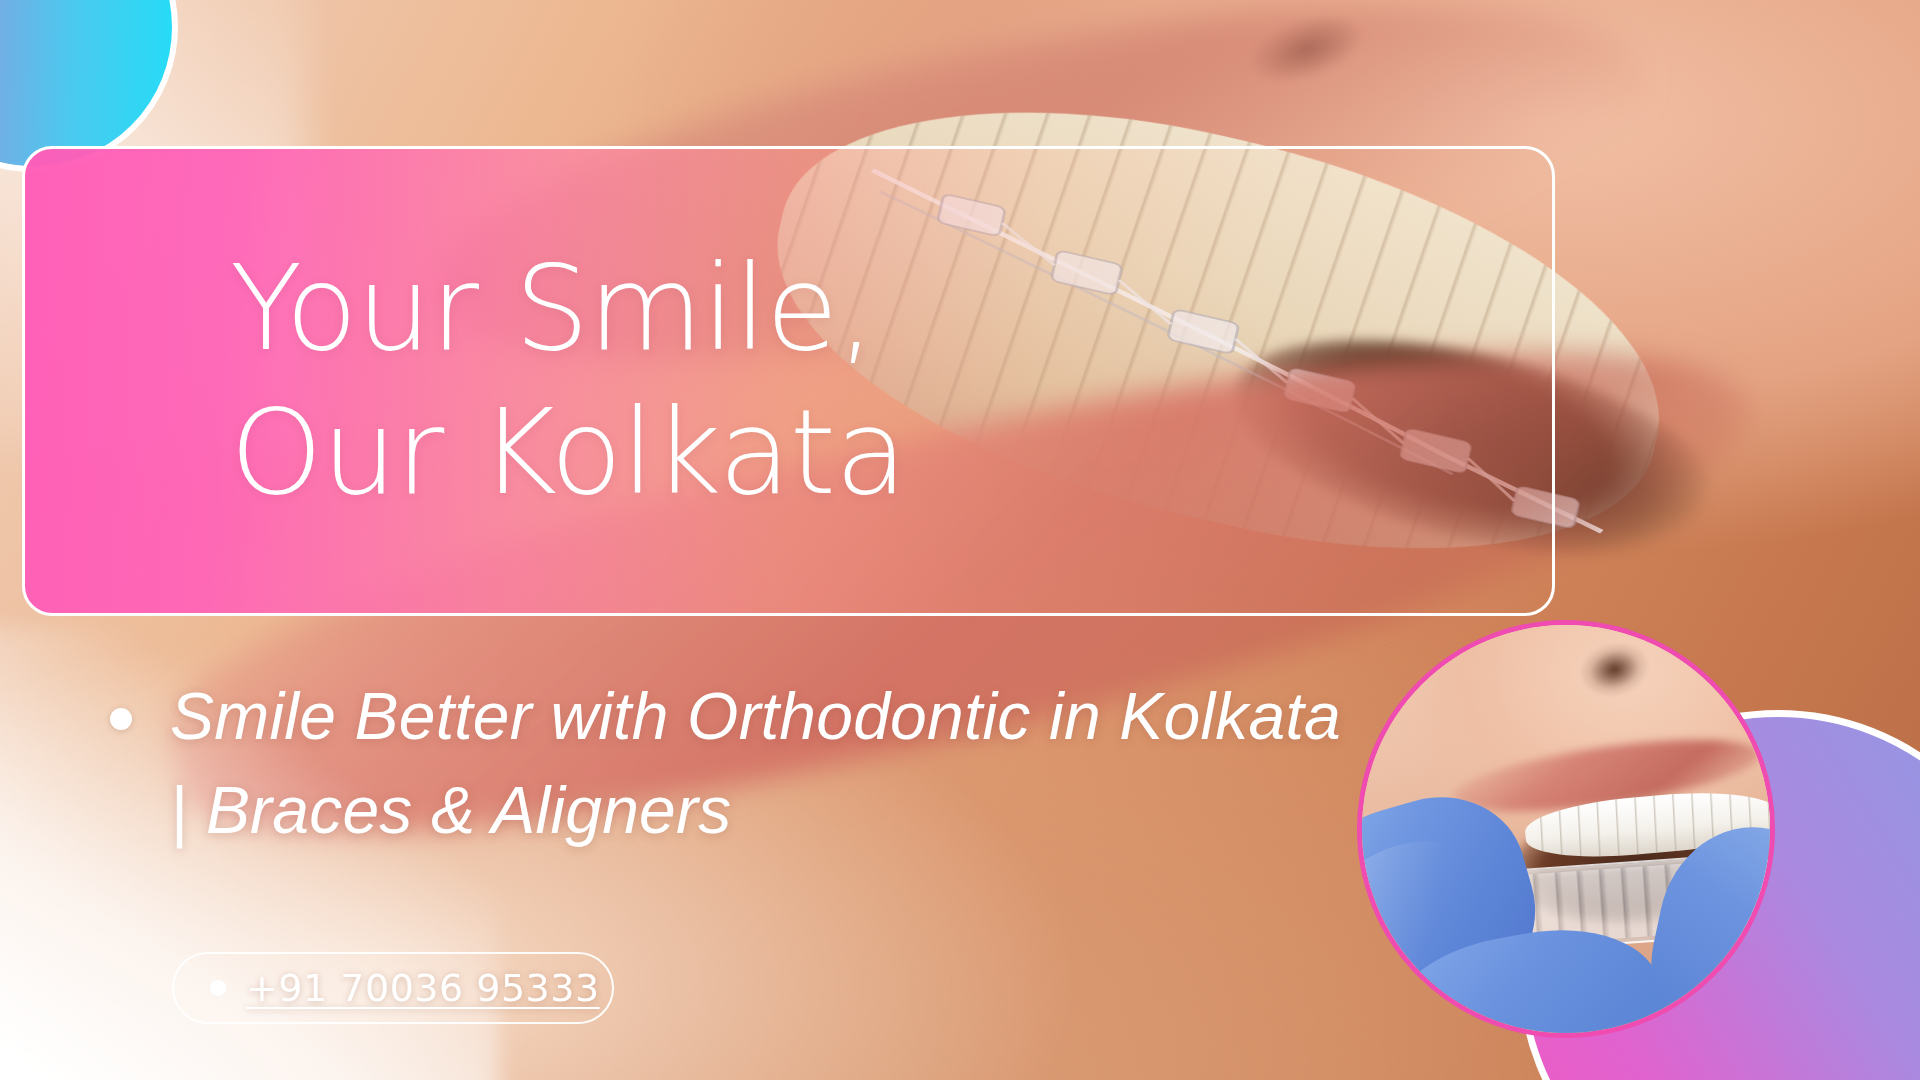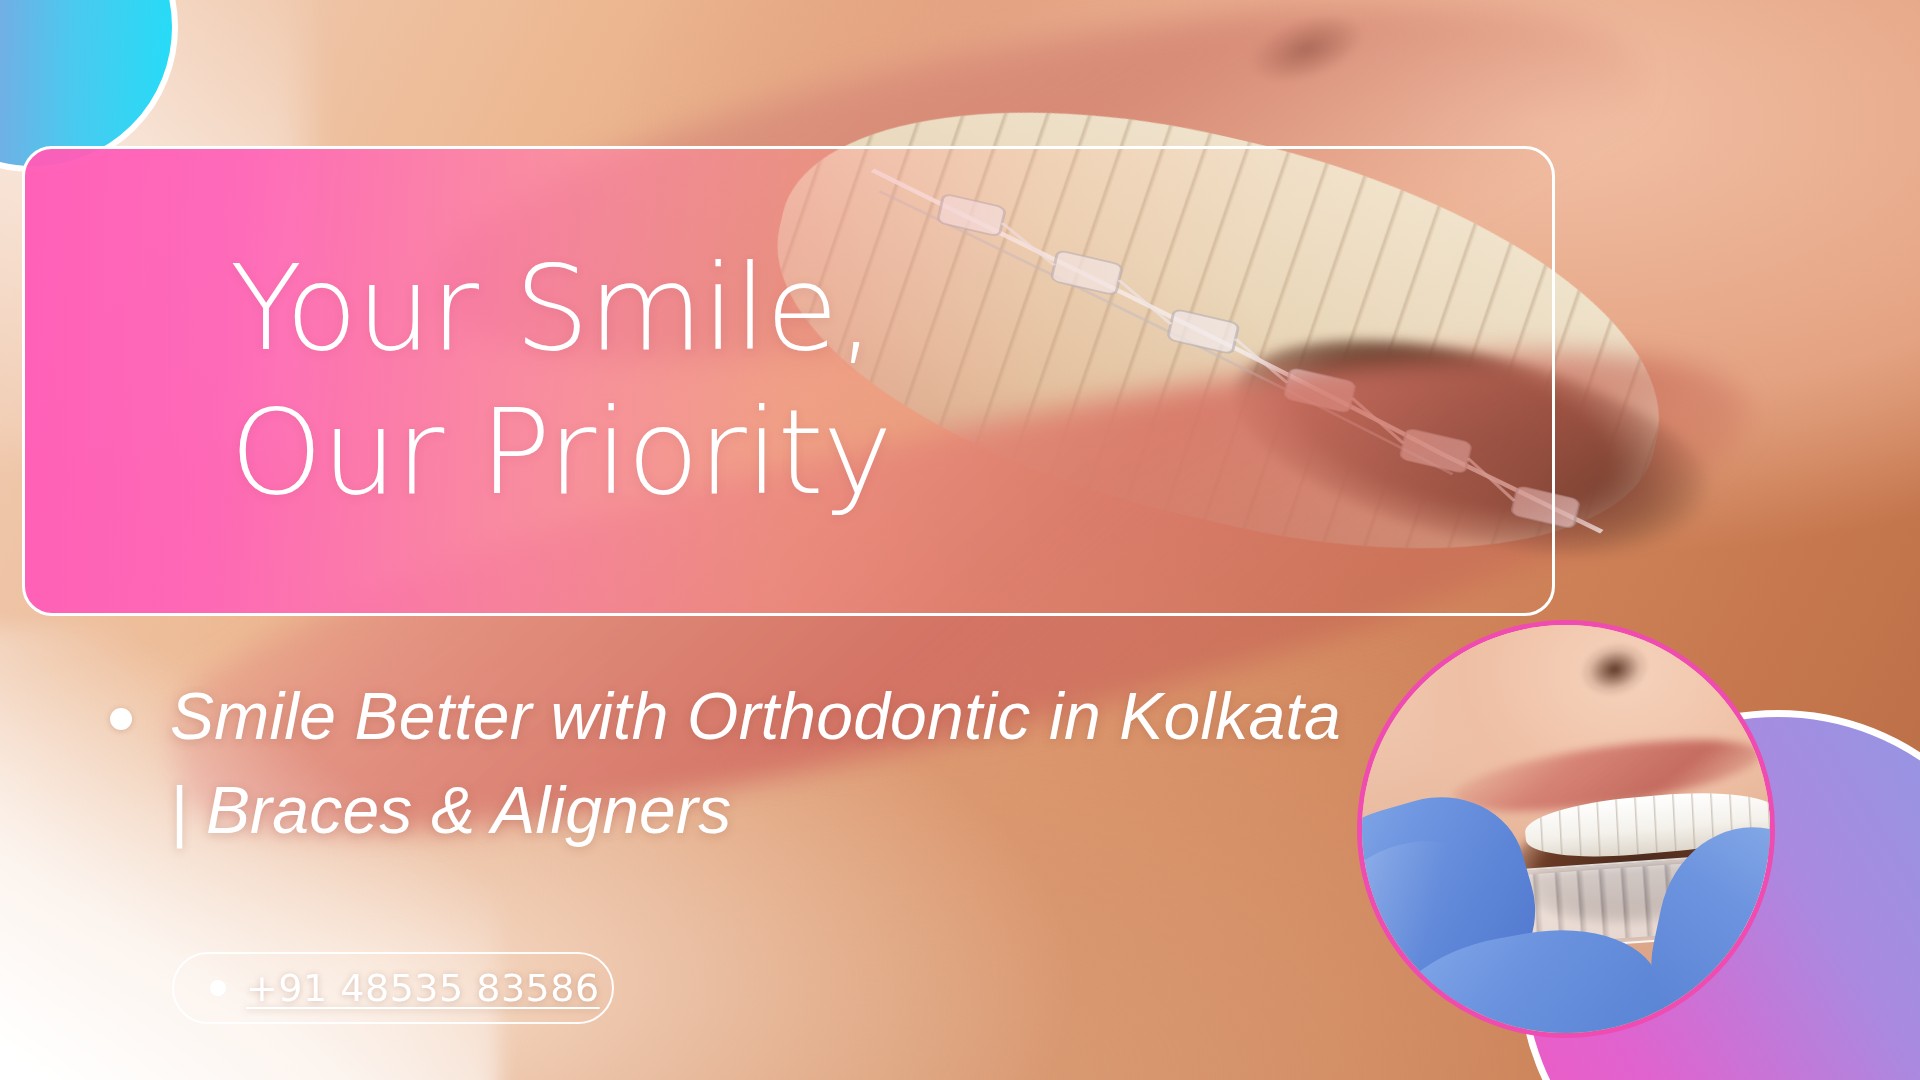--- a/index.html
+++ b/index.html
@@ -334,31 +334,31 @@
     <div class="bg-lowlip"></div>
     <div class="bg-whitestripe"></div>
     <div class="bg-whitecorner"></div>
   </div>
 
   <div class="decor-br"></div>
   <div class="decor-tl"></div>
 
   <div class="headline-card">
     <div class="headline-line">Your Smile,</div>
-    <div class="headline-line">Our Priority</div>
+    <div class="headline-line">Our Kolkata</div>
   </div>
 
   <div class="subtitle-block">
     <span class="subtitle-bullet"></span>
     <span class="subtitle-text">Smile Better with Orthodontic in Kolkata | Braces &amp; Aligners</span>
   </div>
 
   <div class="phone-pill">
     <span class="phone-bullet"></span>
-    <span class="phone-number">+91 48535 83586</span>
+    <span class="phone-number">+91 70036 95333</span>
   </div>
 
   <div class="inset-circle">
     <div class="ic-skin"></div>
     <div class="ic-nostril"></div>
     <div class="ic-lip-upper"></div>
     <div class="ic-mouth-dark"></div>
     <div class="ic-teeth"></div>
     <div class="ic-aligner"></div>
     <div class="ic-glove-l"></div>

